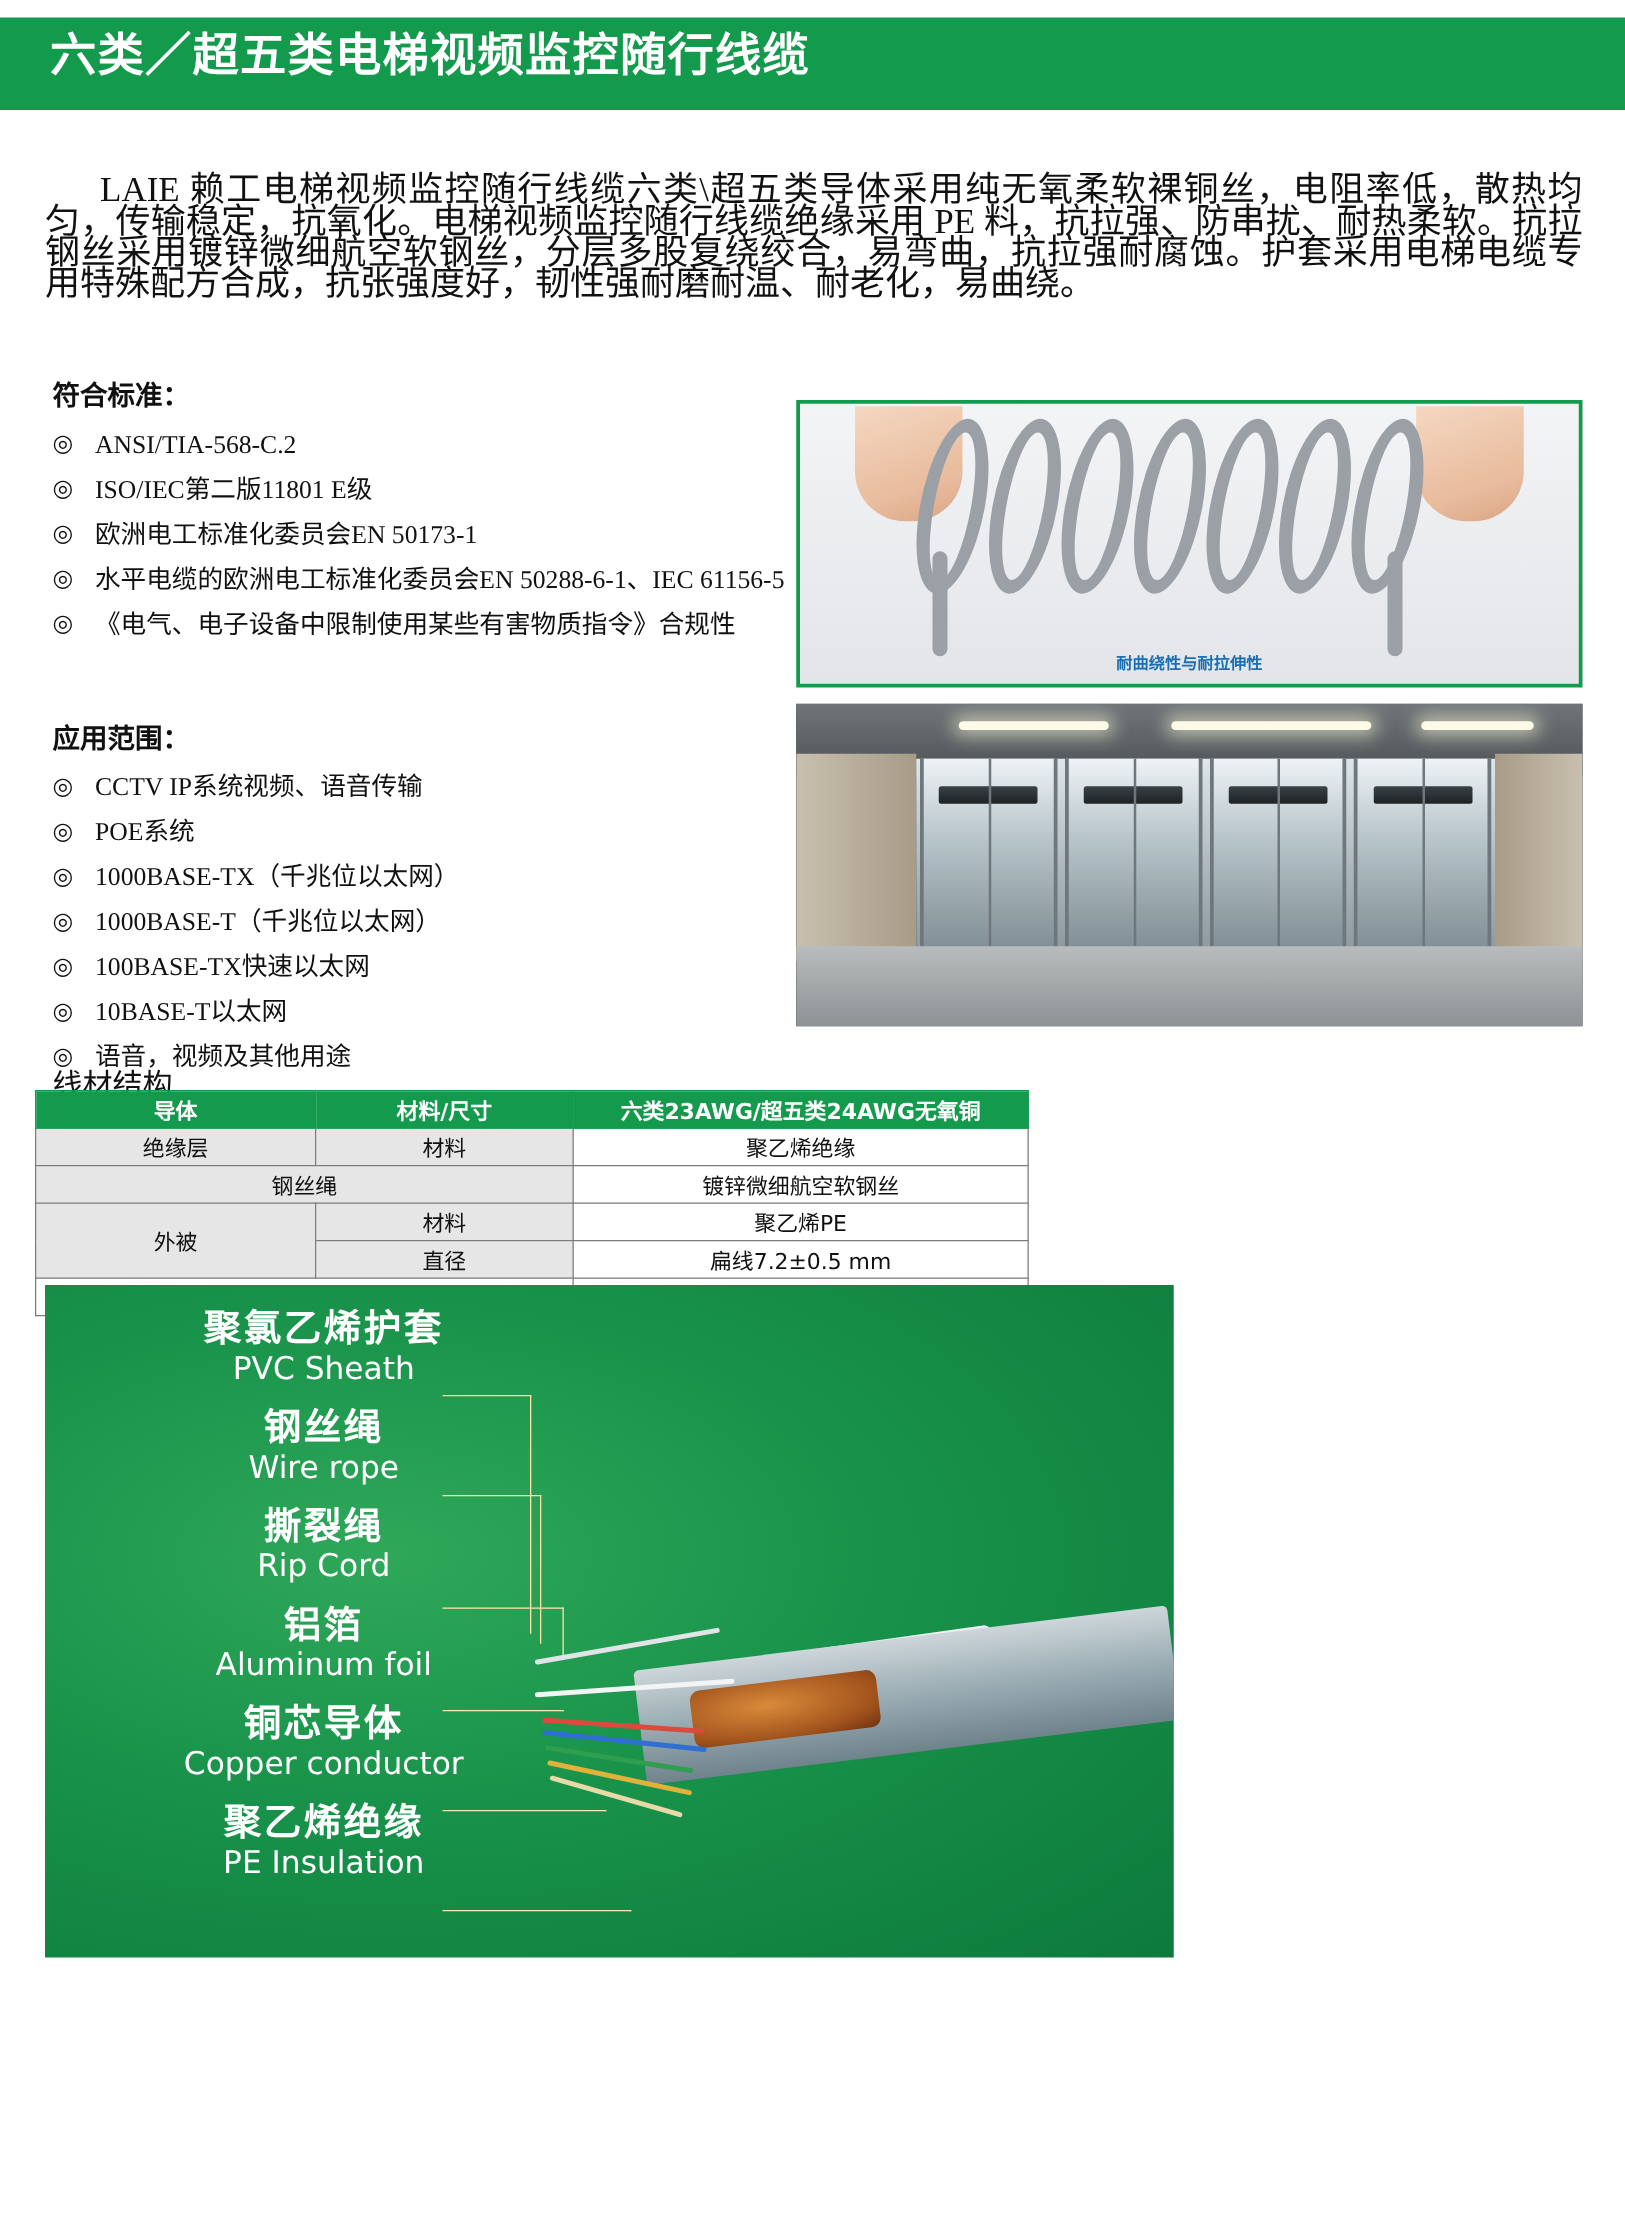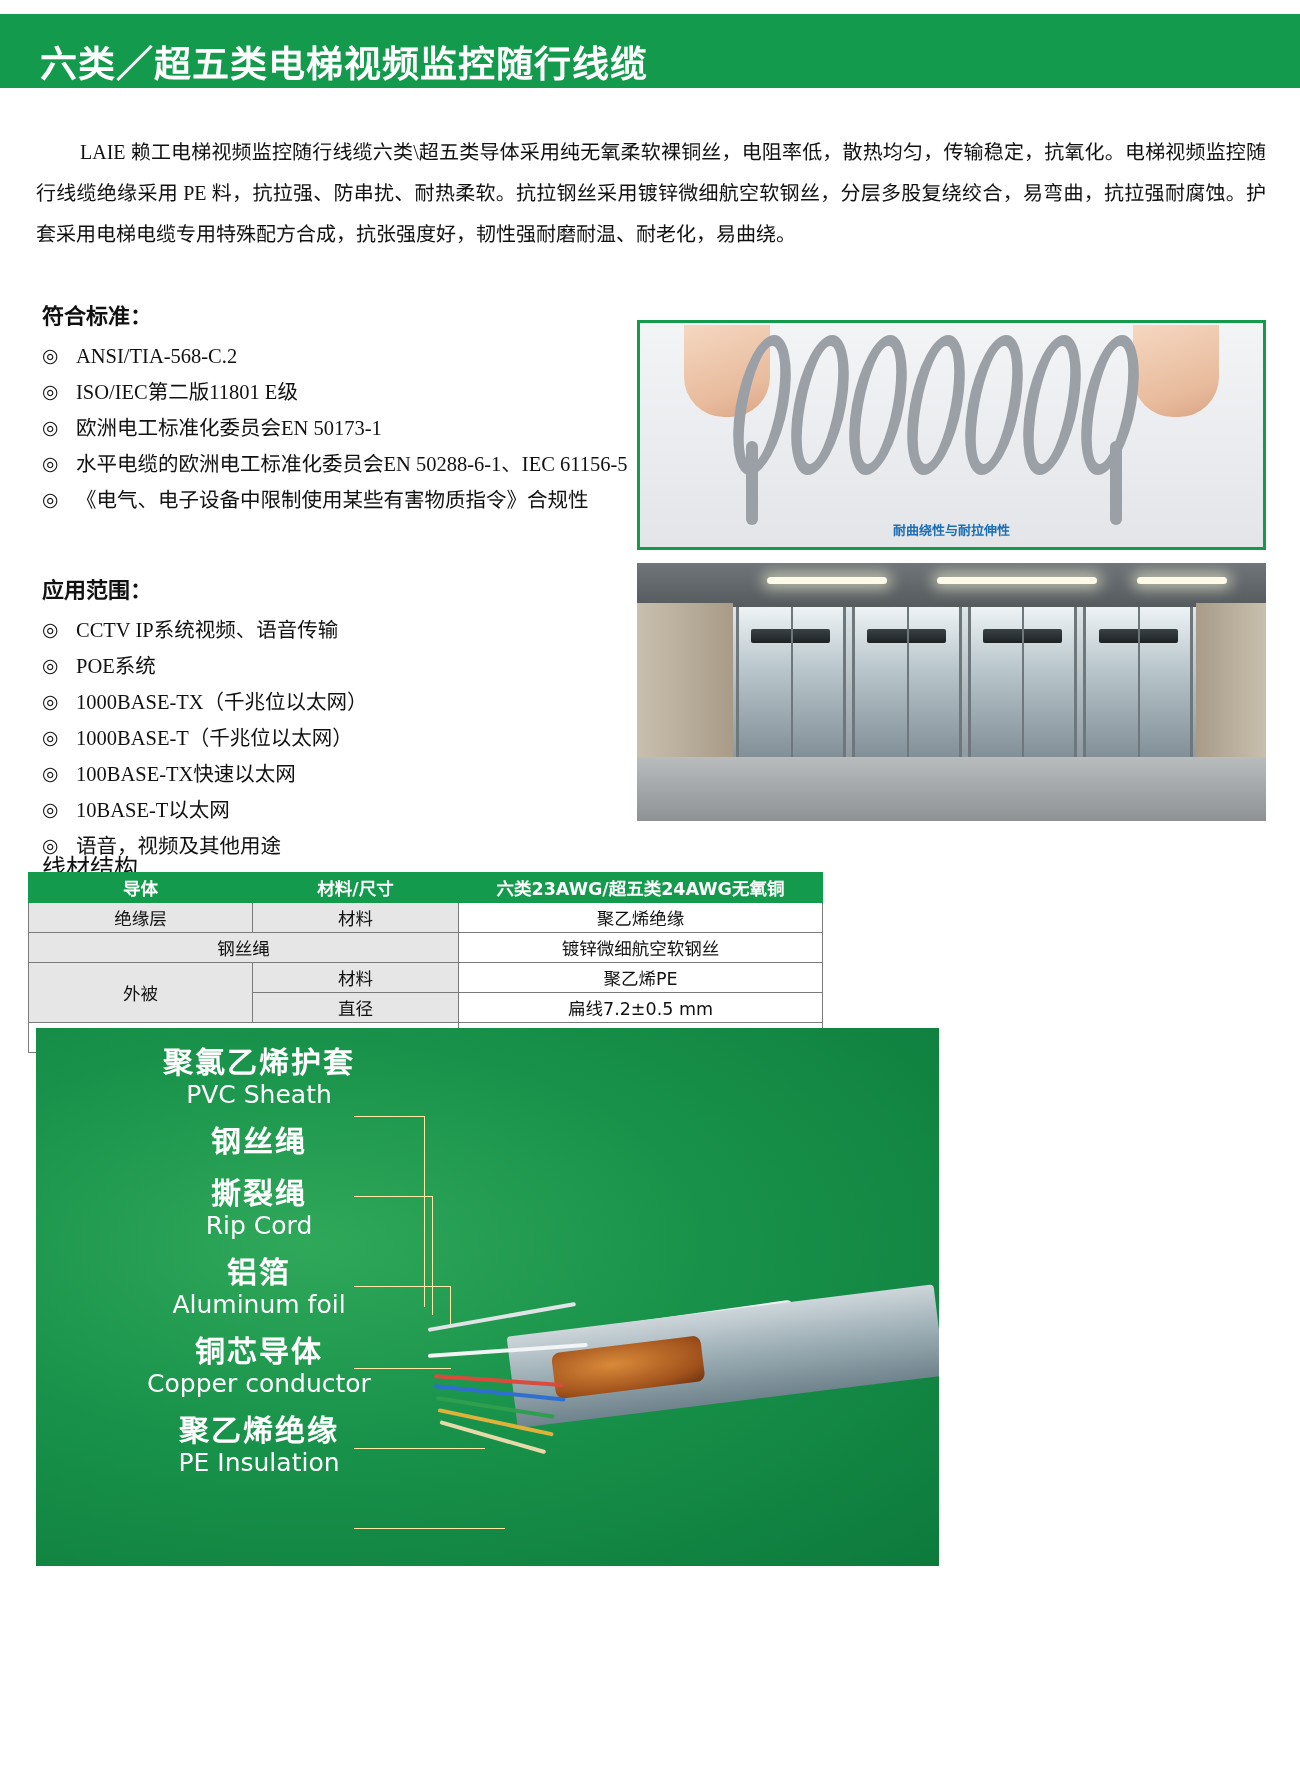--- a/index.html
+++ b/index.html
@@ -18,39 +18,39 @@
 
   
   .header-band {
     position: absolute;
     left: 0;
     top: 14px;
     width: 1300px;
     height: 74px;
     background: #149a4c;
     display: flex;
-    align-items: flex-end;
+    align-items: flex-start;
   }
   .header-title {
     padding-left: 40px;
     color: #ffffff;
     font-size: 37px;
     font-weight: bold;
     letter-spacing: 1px;
     font-family: "DejaVu Sans", "Liberation Sans", sans-serif;
   }
 
   
   .intro {
     position: absolute;
     left: 36px;
     top: 112px;
     width: 1230px;
-    font-size: 20px;
-    line-height: 41px;
+    font-size: 28px;
+    line-height: 25px;
     text-align: justify;
     text-indent: 44px;
     color: #111;
   }
 
   
   .section-heading {
     font-size: 22px;
     font-weight: bold;
     margin: 0 0 8px 0;
@@ -415,20 +415,21 @@
 
 <div class="cutaway">
 
   <div class="cut-labels">
     <div class="cut-item">
       <div class="cut-cn">聚氯乙烯护套</div>
       <div class="cut-en">PVC Sheath</div>
     </div>
     <div class="cut-item">
       <div class="cut-cn">钢丝绳</div>
+      <div class="cut-en">Wire rope</div>
     </div>
     <div class="cut-item">
       <div class="cut-cn">撕裂绳</div>
       <div class="cut-en">Rip Cord</div>
     </div>
     <div class="cut-item">
       <div class="cut-cn">铝箔</div>
       <div class="cut-en">Aluminum foil</div>
     </div>
     <div class="cut-item">

